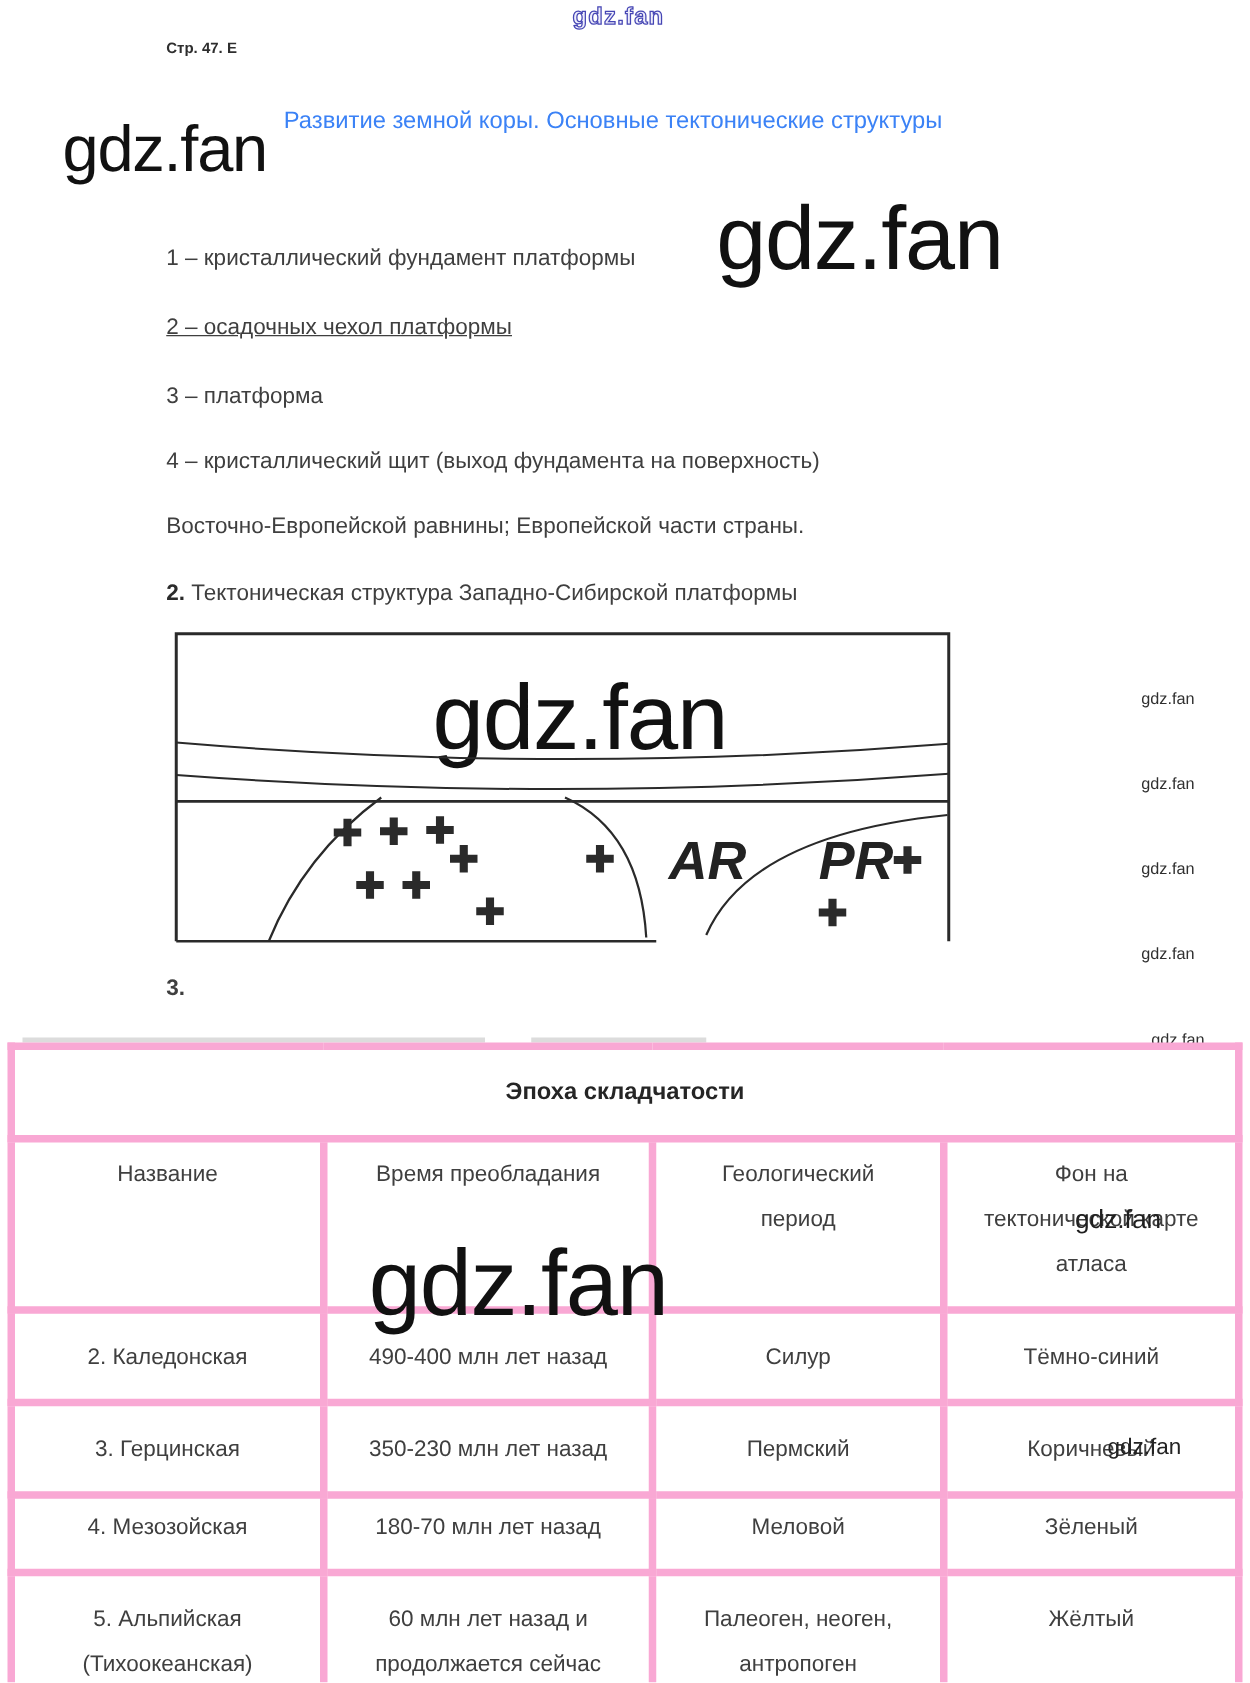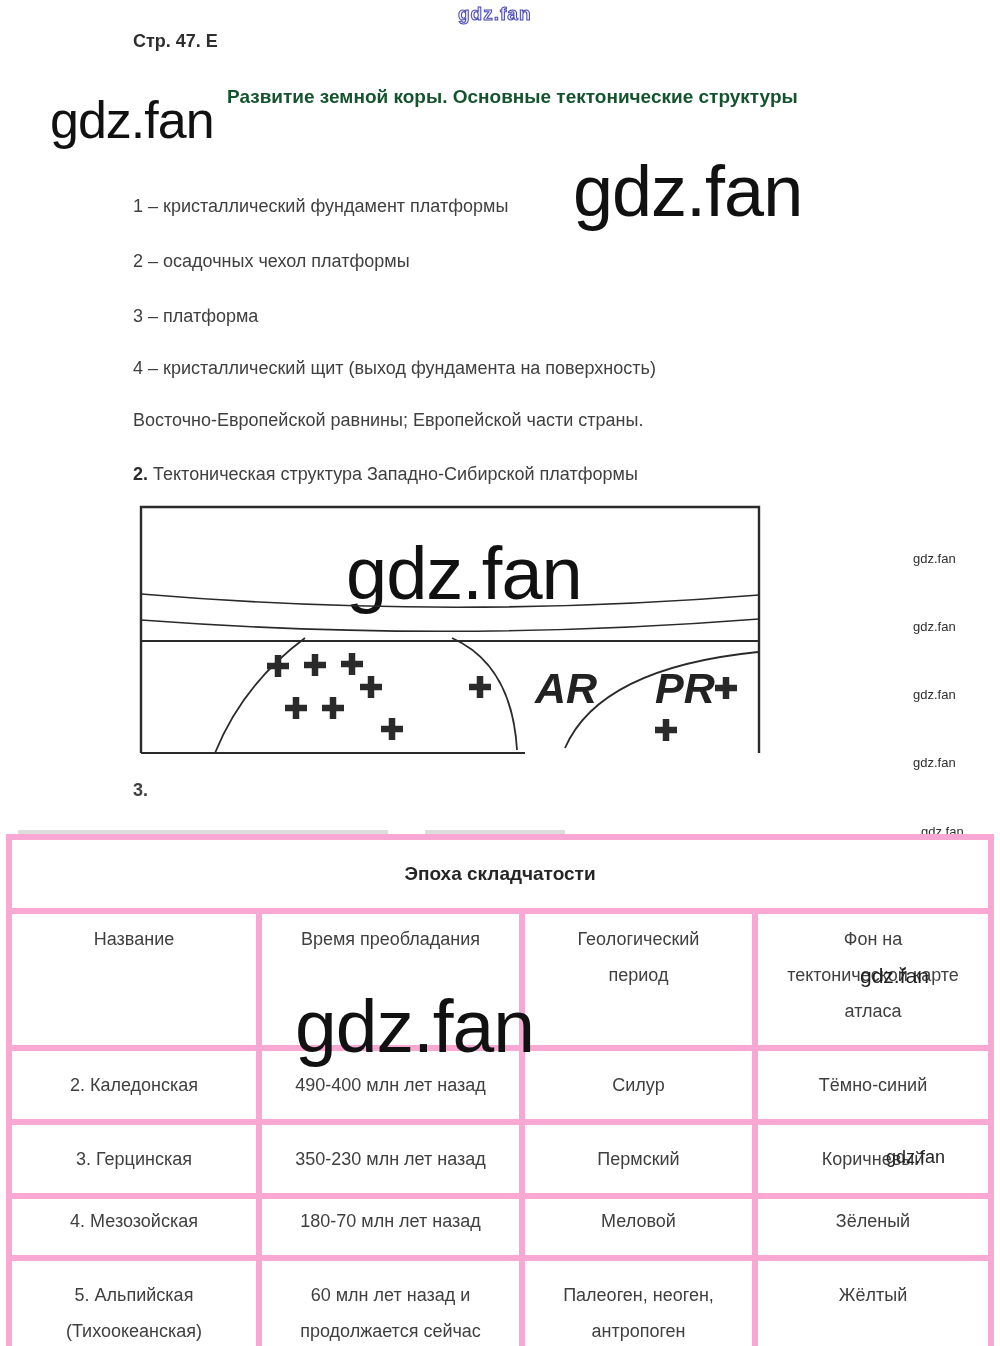--- a/index.html
+++ b/index.html
@@ -3,22 +3,22 @@
 <meta charset="utf-8">
 <style>
   html,body{margin:0;padding:0;background:#fff;}
   .page{
     position:relative;width:1000px;height:1346px;background:#ffffff;overflow:hidden;
     font-family:"Liberation Sans","DejaVu Sans",sans-serif;color:#3d3d3d;
   }
   .abs{position:absolute;line-height:1;white-space:nowrap;}
   .bold{font-weight:bold;color:#2b2b2b;}
   .body-line{font-size:18px;color:#3f3f3f;}
-  .pageref{font-size:18px;font-weight:bold;color:#2e2e2e;}
-  .title{font-size:19px;font-weight:bold;color:#14532d;}
+  .pageref{font-size:12px;font-weight:bold;color:#2e2e2e;}
+  .title{font-size:19px;font-weight:normal;color:#3b82f6;}
   
   .wm-big{color:#111;font-weight:400;letter-spacing:-1px;}
   .wm-side{font-size:13px;color:#2f2f2f;}
   .wm-top-blue{
     font-size:19px;letter-spacing:1px;color:#ededfb;
     -webkit-text-stroke:1px #4646b4;text-stroke:1px #4646b4;font-weight:bold;
   }
   .footer-wm{font-size:27px;color:#1f1f1f;margin-top:40px;}
   
   .diagram-svg{position:absolute;left:138px;top:505px;}
@@ -48,21 +48,21 @@
   <div class="abs pageref" style="left:133px;top:32px;">Стр. 47. Е</div>
 
   <div class="abs wm-big" style="left:50px;top:94px;font-size:52px;">gdz.fan</div>
 
   <div class="abs title" style="left:227px;top:87px;">Развитие земной коры. Основные тектонические структуры</div>
 
 
   <div class="abs wm-big" style="left:573px;top:155px;font-size:72px;">gdz.fan</div>
 
   <div class="abs body-line" style="left:133px;top:197px;text-align:center;">1 – кристаллический фундамент платформы</div>
-  <div class="abs body-line" style="left:133px;top:252px;">2 – осадочных чехол платформы</div>
+  <div class="abs body-line" style="left:133px;top:252px;text-decoration:underline;">2 – осадочных чехол платформы</div>
   <div class="abs body-line" style="left:133px;top:307px;">3 – платформа</div>
   <div class="abs body-line" style="left:133px;top:359px;">4 – кристаллический щит (выход фундамента на поверхность)</div>
 
   <div class="abs body-line" style="left:133px;top:411px;">Восточно-Европейской равнины; Европейской части страны.</div>
 
   <div class="abs body-line" style="left:133px;top:465px;"><span class="bold">2.</span><span> Тектоническая структура Западно-Сибирской платформы</span></div>
 
   <div class="abs wm-big" style="left:346px;top:537px;font-size:74px;">gdz.fan</div>
 
   <svg class="diagram-svg" width="625" height="252" viewBox="0 0 625 252">

